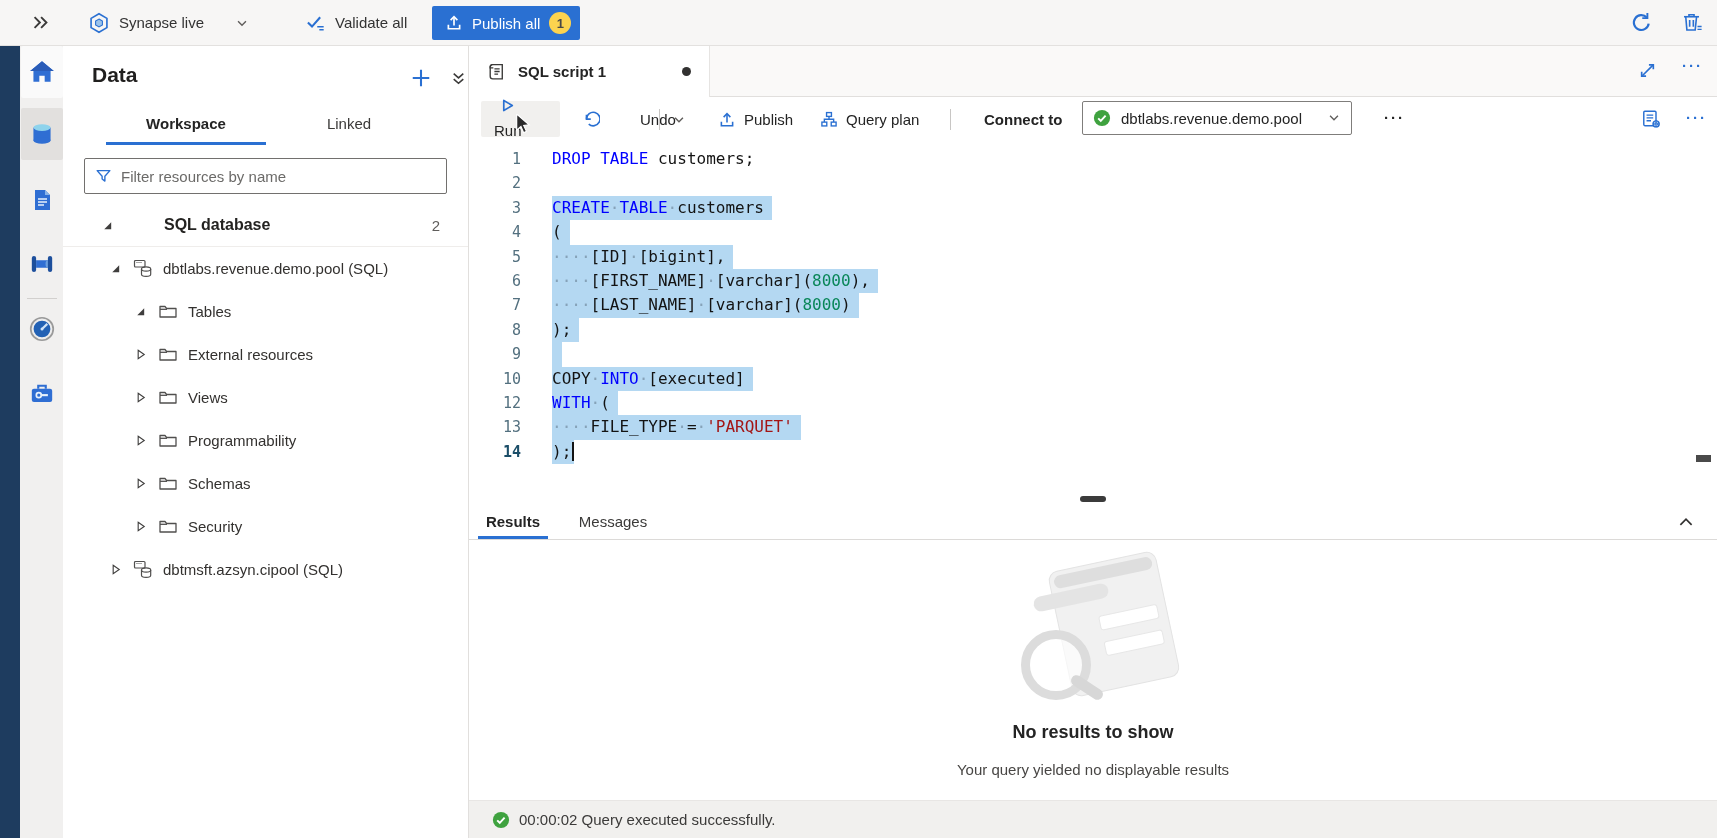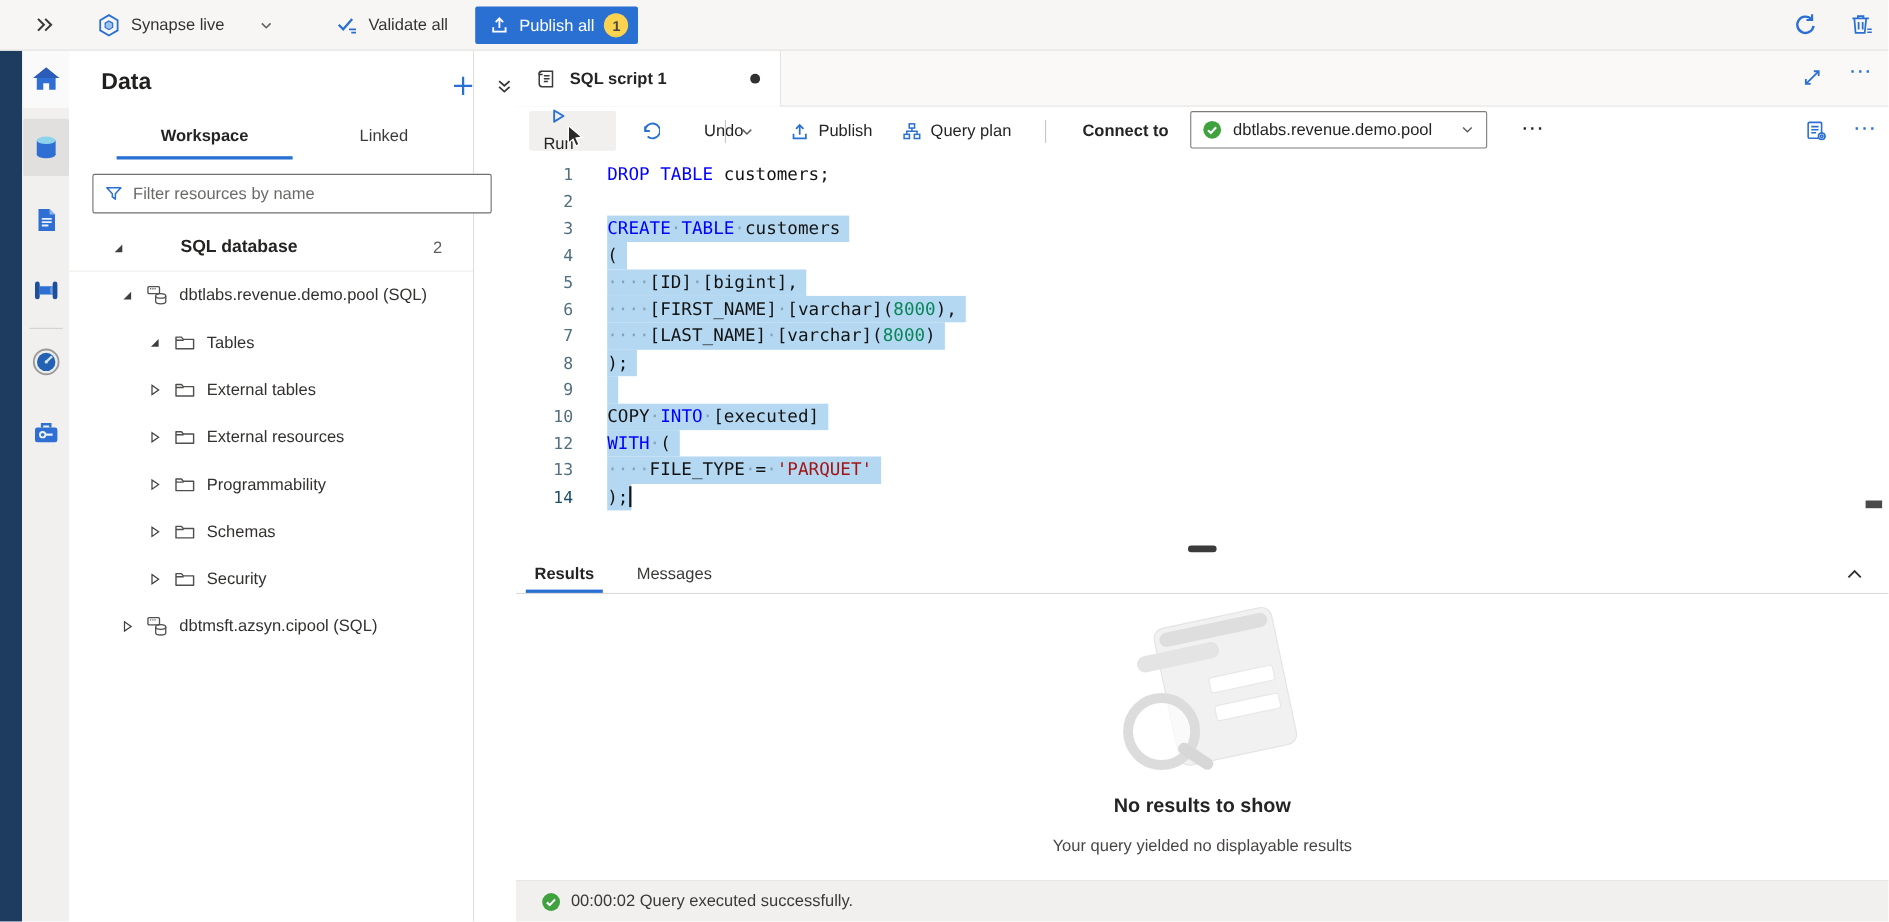--- a/index.html
+++ b/index.html
@@ -16,21 +16,21 @@
   .badge{width:22px;height:22px;border-radius:50%;background:#fcd34f;color:#4a4846;font-size:13px;font-weight:700;display:flex;align-items:center;justify-content:center;}
 
   
   .rail{position:absolute;left:0;top:46px;width:63px;bottom:0;background:#f1f0ef;}
   .rail-strip{position:absolute;left:0;top:0;width:20px;height:100%;background:#1e3c5f;}
   .rail-item{position:absolute;left:21px;width:42px;height:52px;display:flex;align-items:center;justify-content:center;border-radius:2px;}
   .rail-item.active{background:#e2e0de;}
   .rail-div{position:absolute;left:27px;width:30px;height:1px;background:#d2d0ce;}
 
   
-  .datapanel{position:absolute;left:63px;top:46px;width:368px;bottom:0;background:#fff;border-right:1px solid #e1dfdd;box-sizing:border-box;}
+  .datapanel{position:absolute;left:63px;top:46px;width:406px;bottom:0;background:#fff;border-right:1px solid #e1dfdd;box-sizing:border-box;}
   .dp-title{position:absolute;left:29px;top:17px;font-size:21px;font-weight:700;color:#201f1e;}
   .dp-icon{position:absolute;top:21px;color:var(--accent);}
   .dp-tab{position:absolute;top:58px;height:38px;display:flex;align-items:center;justify-content:center;font-size:15px;color:#3b3a39;}
   .dp-tab.active{font-weight:700;color:#242424;}
   .dp-underline{position:absolute;left:43px;top:96px;width:160px;height:3px;background:var(--accent);}
   .dp-filter{position:absolute;left:21px;top:112px;width:363px;height:36px;border:1px solid #72706e;border-radius:2px;background:#fff;display:flex;align-items:center;gap:9px;padding:0 10px;box-sizing:border-box;}
   .dp-filter .ph{font-size:15px;color:#6b6a68;}
   .tree{position:absolute;left:0;top:158px;width:100%;}
   .tree-row{display:flex;align-items:center;height:43px;font-size:15px;color:#33312f;}
   .tree-row.divided{border-bottom:1px solid #efedeb;box-sizing:border-box;}
@@ -56,21 +56,21 @@
   .et-sep{position:absolute;top:12px;width:1px;height:21px;background:#c8c6c4;}
   .connect-dd{position:absolute;left:613px;top:4px;width:270px;height:32px;border:1px solid #7f7d7b;border-radius:2px;background:#fff;display:flex;align-items:center;gap:10px;padding:16px 10px;box-sizing:border-box;font-size:15px;color:#242424;}
   .connect-dd .chev{margin-left:auto;color:#5f5d5b;}
   .dots{font-weight:700;letter-spacing:2px;font-size:15px;}
 
   
   .editor{position:absolute;left:0;top:96px;right:0;height:351px;background:#fff;overflow:hidden;}
   .codewrap{position:absolute;left:0;top:5px;right:0;}
   .cl{display:flex;height:24.4px;white-space:pre;font-family:"DejaVu Sans Mono",monospace;font-size:16px;line-height:24.4px;color:#131313;}
   .ln{flex:none;width:52px;text-align:right;font-size:15px;color:#53707f;}
-  .ln.cur{color:#1b4e68;font-weight:400;}
+  .ln.cur{color:#1b4e68;font-weight:700;}
   .ccwrap{margin-left:31px;flex:none;}
   .cc{display:inline-block;}
   .cc.sel{background:var(--sel);}
   .kw{color:var(--kw);} .num{color:var(--num);} .str,.strlink{color:var(--str);} .strlink{text-decoration:underline;}
   .ws{color:#86a2b8;}
   .tail{display:inline-block;width:8px;}
   .tail.wide{width:10px;}
   .caret-bar{display:inline-block;width:2px;height:19px;background:#141414;vertical-align:-4px;margin-left:1px;}
   .ovr-marker{position:absolute;right:6px;top:313px;width:15px;height:7px;background:#4a4a4a;}
 
@@ -301,35 +301,35 @@
             <svg width="13" height="13" viewBox="0 0 14 14">
               <polygon points="4.5,2.5 11,7 4.5,11.5" fill="#fff" stroke="#3f3e3d" stroke-width="1.2"></polygon>
             </svg>
           </span>
           <span class="ticon">
             <svg width="20" height="17" viewBox="0 0 20 16" fill="none" stroke="#504f4e" stroke-width="1.3" stroke-linejoin="round">
               <path d="M2 3 h5 l1.6 2 H18 v8.5 H2 Z"></path>
               <path d="M2 5.8 h7"></path>
             </svg>
           </span>
-          <span>External tables</span>
+          <span>External resources</span>
         </div>
         <div class="tree-row lvl2">
           <span class="caret">
             <svg width="13" height="13" viewBox="0 0 14 14">
               <polygon points="4.5,2.5 11,7 4.5,11.5" fill="#fff" stroke="#3f3e3d" stroke-width="1.2"></polygon>
             </svg>
           </span>
           <span class="ticon">
             <svg width="20" height="17" viewBox="0 0 20 16" fill="none" stroke="#504f4e" stroke-width="1.3" stroke-linejoin="round">
               <path d="M2 3 h5 l1.6 2 H18 v8.5 H2 Z"></path>
               <path d="M2 5.8 h7"></path>
             </svg>
           </span>
-          <span>External resources</span>
+          <span>Views</span>
         </div>
         <div class="tree-row lvl2">
           <span class="caret">
             <svg width="13" height="13" viewBox="0 0 14 14">
               <polygon points="4.5,2.5 11,7 4.5,11.5" fill="#fff" stroke="#3f3e3d" stroke-width="1.2"></polygon>
             </svg>
           </span>
           <span class="ticon">
             <svg width="20" height="17" viewBox="0 0 20 16" fill="none" stroke="#504f4e" stroke-width="1.3" stroke-linejoin="round">
               <path d="M2 3 h5 l1.6 2 H18 v8.5 H2 Z"></path>

